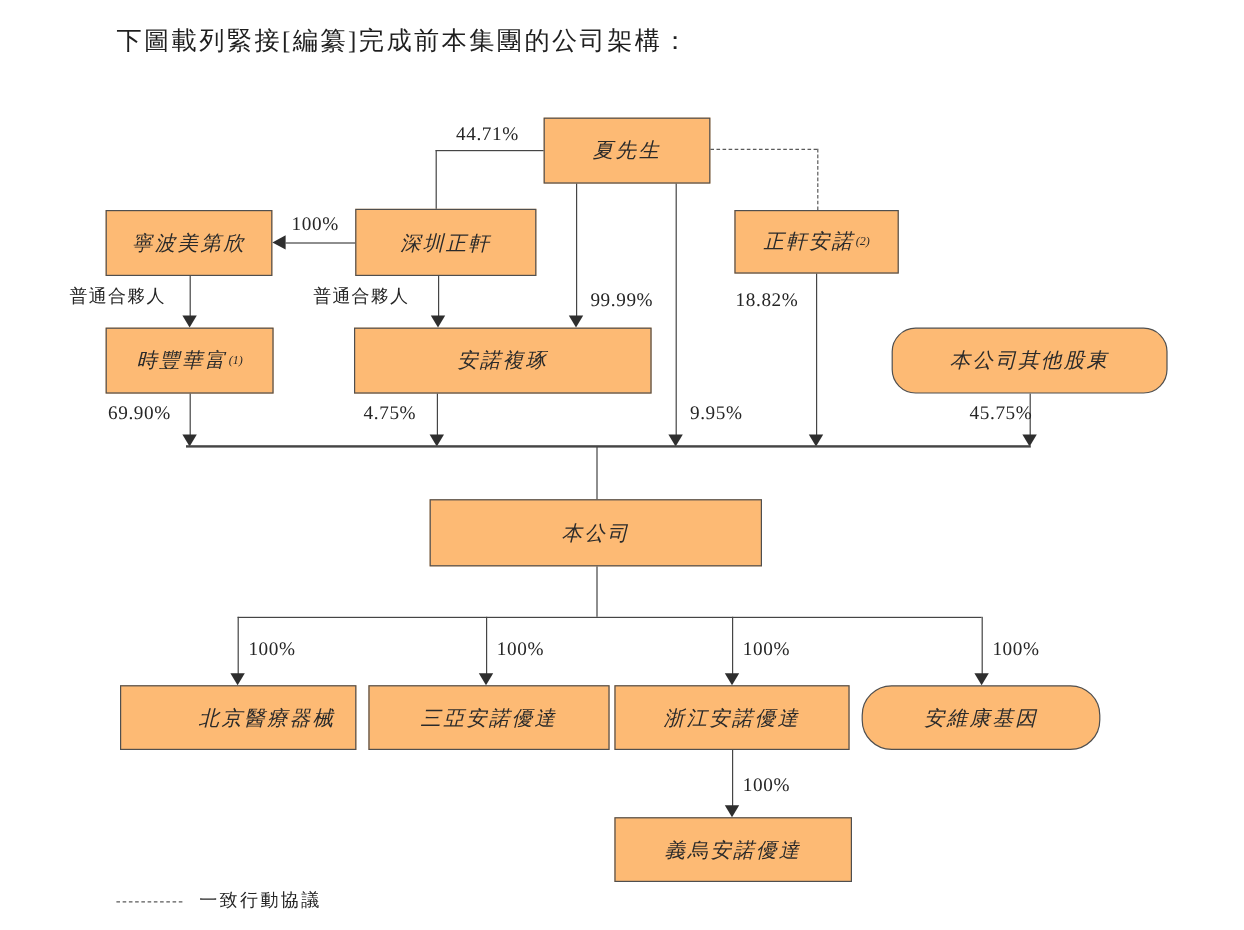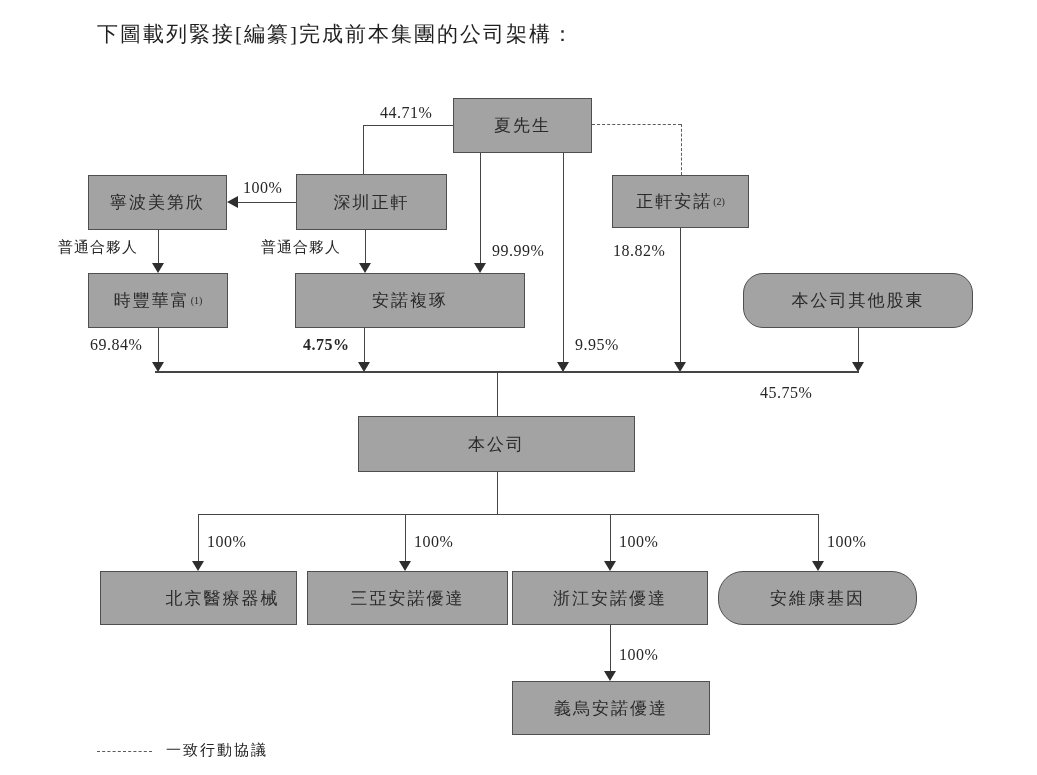--- a/index.html
+++ b/index.html
@@ -6,24 +6,24 @@
   body{
     width:1037px;height:775px;position:relative;background:#ffffff;
     font-family:"Liberation Serif","DejaVu Serif",serif;color:#262626;
     overflow:hidden;
   }
   .title{
     position:absolute;left:97px;top:20px;font-size:21px;letter-spacing:2px;
     color:#1f1f1f;white-space:nowrap;
   }
   .node{
-    position:absolute;box-sizing:border-box;background:#a3a3a3;
+    position:absolute;box-sizing:border-box;background:#fdba74;
     border:1px solid #4f4f4f;box-shadow:2px 2px 0 #a8a8a8 inset\9, 1.5px 1.5px 0 #9a9a9a;
     display:flex;align-items:center;justify-content:center;
-    font-size:17px;letter-spacing:2px;color:#2a2a2a;white-space:nowrap;
+    font-size:17px;letter-spacing:2px;color:#2a2a2a;white-space:nowrap;font-style:italic;
   }
   .node sup{font-size:10px;letter-spacing:0;line-height:0;margin-left:1px;}
   .hline,.vline{position:absolute;background:#454545;}
   .hline{height:1px;}
   .vline{width:1px;}
   .hline.thick{height:2px;}
   .hdash{position:absolute;height:0;border-top:1px dashed #5a5a5a;background:none;}
   .vdash{position:absolute;width:0;border-left:1px dashed #5a5a5a;background:none;}
   .arrow-down{
     position:absolute;width:0;height:0;
@@ -62,21 +62,21 @@
   <span>深圳正軒</span>
 </div>
 <div class="node" style="left:612px;top:175px;width:137px;height:53px;">
   <span>正軒安諾</span>
     <sup>(2)</sup>
 </div>
 <div class="node" style="left:88px;top:273px;width:140px;height:55px;">
   <span>時豐華富</span>
     <sup>(1)</sup>
 </div>
-<div class="node" style="left:295px;top:273px;width:230px;height:55px;">
+<div class="node" style="left:295px;top:273px;width:248px;height:55px;">
   <span>安諾複琢</span>
 </div>
 <div class="node" style="left:743px;top:273px;width:230px;height:55px;border-radius:20px;">
   <span>本公司其他股東</span>
 </div>
 <div class="node" style="left:358px;top:416px;width:277px;height:56px;">
   <span>本公司</span>
 </div>
 <div class="node" style="left:100px;top:571px;width:197px;height:54px;padding-left:48px;">
   <span>北京醫療器械</span>
@@ -147,24 +147,24 @@
 
 <div class="hdash" style="left:592px;top:124px;width:89px;"></div>
 <div class="vdash" style="left:681px;top:124px;height:51px;"></div>
 
 <div class="pct" style="left:380px;top:104px;">44.71%</div>
 <div class="pct" style="left:243px;top:179px;">100%</div>
 <div class="gp" style="left:58px;top:238px;">普通合夥人</div>
 <div class="gp" style="left:261px;top:238px;">普通合夥人</div>
 <div class="pct" style="left:492px;top:242px;">99.99%</div>
 <div class="pct" style="left:613px;top:242px;">18.82%</div>
-<div class="pct" style="left:90px;top:336px;">69.84%</div>
-<div class="pct" style="left:303px;top:336px;font-weight:bold;">4.75%</div>
+<div class="pct" style="left:90px;top:336px;">69.90%</div>
+<div class="pct" style="left:303px;top:336px;">4.75%</div>
 <div class="pct" style="left:575px;top:336px;">9.95%</div>
-<div class="pct" style="left:760px;top:336px;margin-top:48px;">45.75%</div>
+<div class="pct" style="left:808px;top:336px;">45.75%</div>
 <div class="pct" style="left:207px;top:533px;">100%</div>
 <div class="pct" style="left:414px;top:533px;">100%</div>
 <div class="pct" style="left:619px;top:533px;">100%</div>
 <div class="pct" style="left:827px;top:533px;">100%</div>
 <div class="pct" style="left:619px;top:646px;">100%</div>
 
 <div class="legend">
   <span class="legend-dash"></span>
   <span class="legend-text">一致行動協議</span>
 </div>

